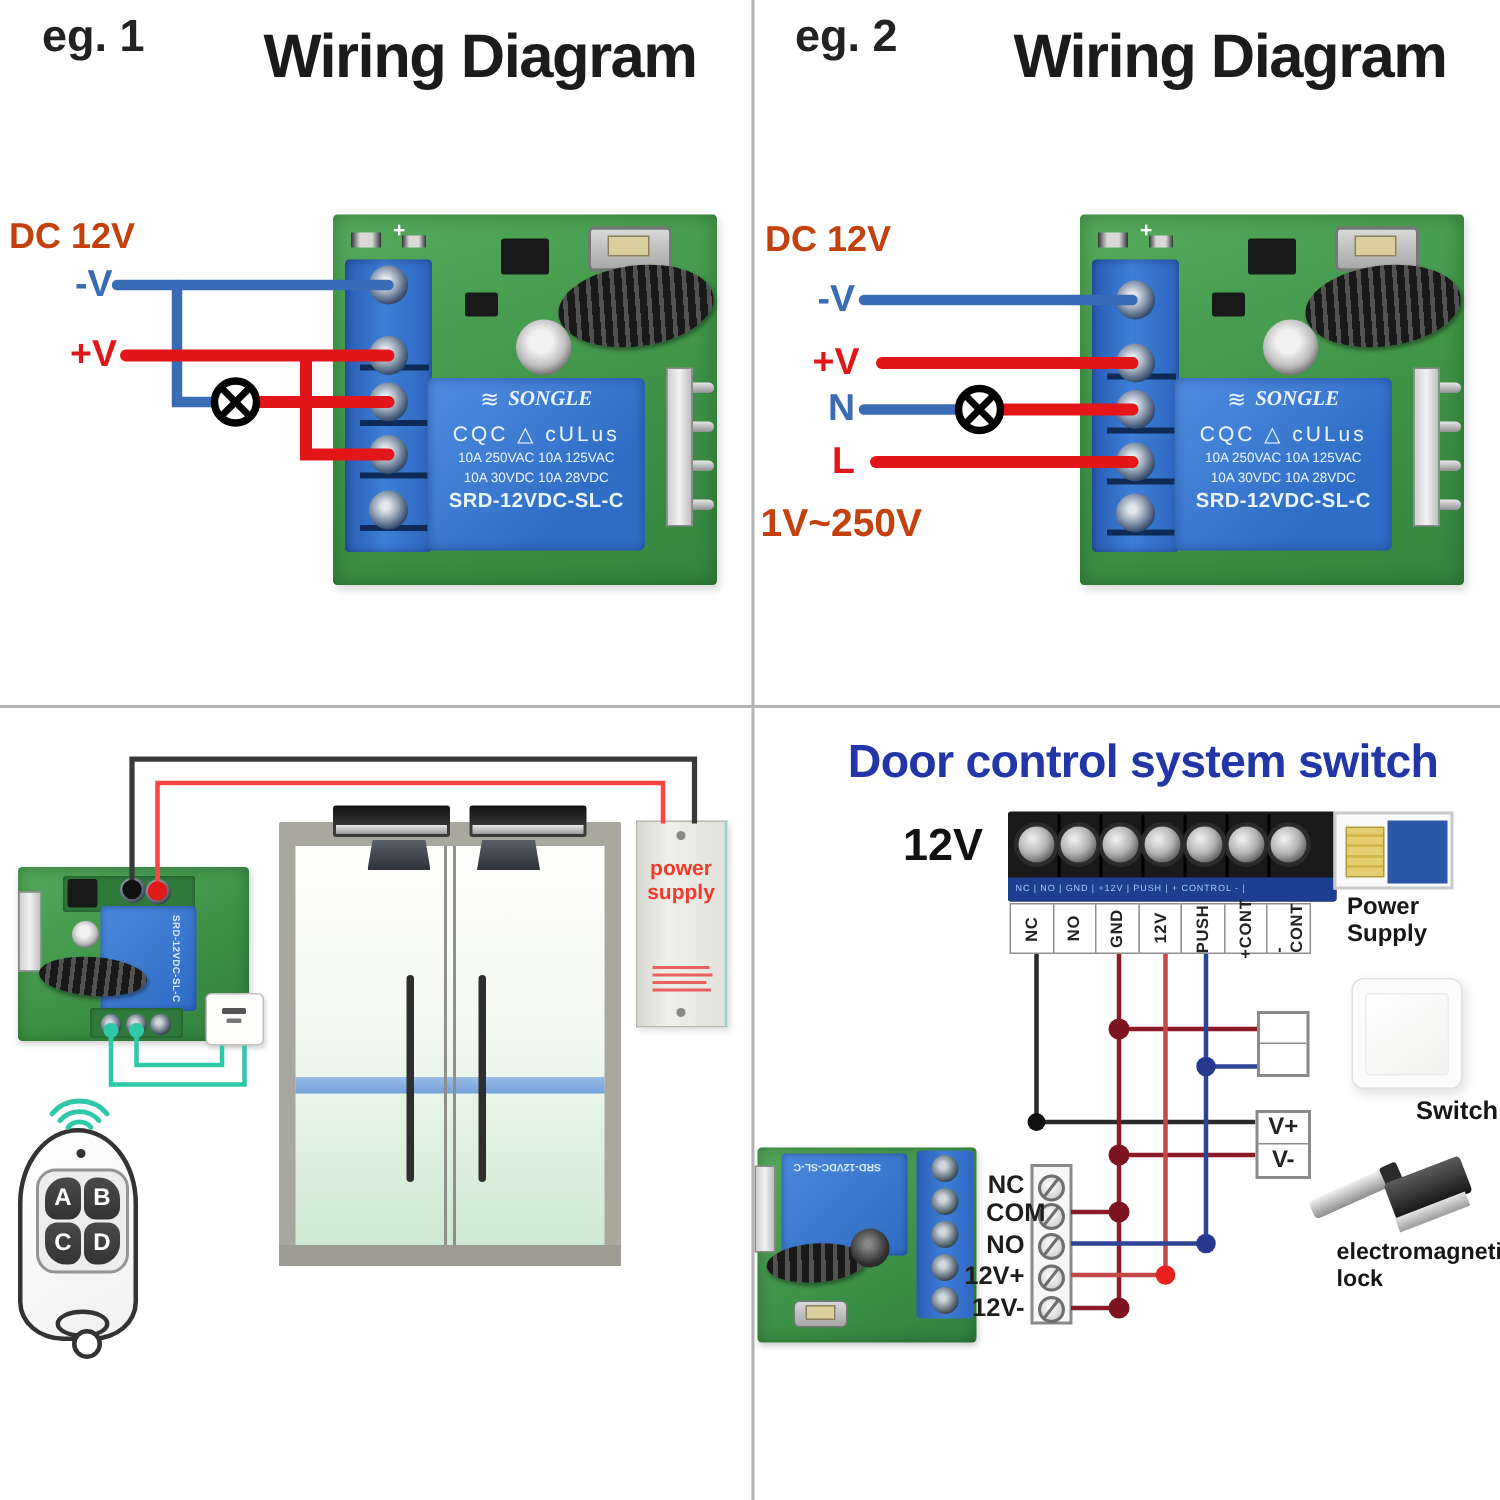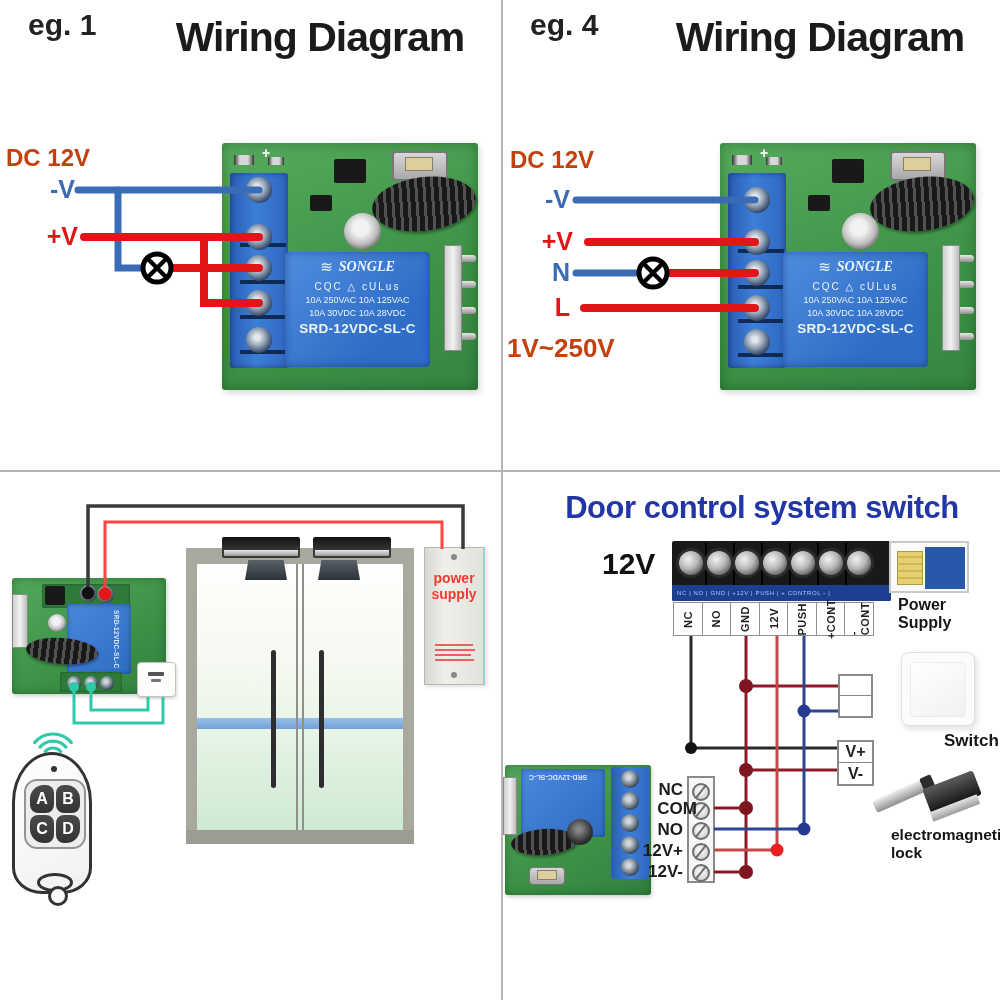--- a/index.html
+++ b/index.html
@@ -20,21 +20,21 @@
           background:linear-gradient(90deg,#2a5cb4,#3c7fd8 45%,#2f66c0);box-shadow:inset 0 0 6px rgba(0,0,30,.4);}
   .screw{position:absolute;width:26px;height:26px;border-radius:50%;
          background:radial-gradient(circle at 42% 40%,#e2e8ee 12%,#93a2b4 40%,#32486a 72%,#16284a 100%);}
   .tsep{position:absolute;left:10px;width:46px;height:4px;background:#0e2a55;}
   .relay{position:absolute;left:63px;top:109px;width:145px;height:115px;border-radius:4px;
          background:linear-gradient(135deg,#4f8de0,#2f6ec6 70%);box-shadow:inset 0 0 8px rgba(0,0,60,.35);
          color:#ecf3fd;text-align:center;}
   .r1{display:flex;justify-content:center;align-items:center;gap:6px;margin-top:7px;}
   .r-logo{font-size:15px;line-height:14px;}
   .r-brand{font-family:"Liberation Serif",serif;font-style:italic;font-weight:bold;font-size:14px;}
-  .r-certs{font-size:10px;margin-top:6px;letter-spacing:2px;}
+  .r-certs{font-size:14px;margin-top:6px;letter-spacing:2px;}
   .r-rate{font-size:9px;font-weight:normal;white-space:nowrap;margin-top:3px;}
   .r-model{font-size:13.5px;font-weight:bold;margin-top:3px;letter-spacing:.3px;}
   .coil{position:absolute;border-radius:50%;
         background:repeating-linear-gradient(93deg,#191919 0 5px,#525252 5px 8px);
         box-shadow:1px 2px 3px rgba(0,0,0,.4);}
   .cap{position:absolute;border-radius:50%;
        background:radial-gradient(circle at 45% 40%,#f2f2f2 25%,#bdbdbd 55%,#4a4a4a 85%,#222 100%);}
   .tact{position:absolute;width:52px;height:26px;border-radius:4px;background:linear-gradient(#d8d8d8,#a8a8a8);
         border:2px solid #777;}
   .tact-in{position:absolute;left:11px;top:4px;width:26px;height:12px;background:#dcCF9e;border:1px solid #8a8060;}
@@ -177,21 +177,21 @@
       <path d="M170,268 H259" stroke="#e21518" stroke-width="8" stroke-linecap="round"></path>
       <g>
         <circle cx="157" cy="268" r="14" fill="#fff" stroke="#000" stroke-width="5"></circle>
         <line x1="147.5" y1="258.5" x2="166.5" y2="277.5" stroke="#000" stroke-width="4.5"></line>
         <line x1="147.5" y1="277.5" x2="166.5" y2="258.5" stroke="#000" stroke-width="4.5"></line>
       </g>
     </svg>
   </div>
 
   <div class="abs" style="left:502px;top:0;width:498px;height:471px;">
-    <div class="abs eg-tag" style="left:28px;top:8px;">eg. 4</div>
+    <div class="abs eg-tag" style="left:28px;top:8px;">eg. 2</div>
     <div class="abs big-title" style="left:128px;top:14px;width:380px;">Wiring Diagram</div>
     <div class="abs dc-label" style="left:8px;top:146px;">DC 12V</div>
     <div class="abs wlabel blue-t" style="left:23px;top:185px;width:45px;">-V</div>
     <div class="abs wlabel red-t" style="left:17px;top:227px;width:54px;">+V</div>
     <div class="abs wlabel blue-t" style="left:23px;top:258px;width:45px;">N</div>
     <div class="abs wlabel red-t" style="left:23px;top:293px;width:45px;">L</div>
     <div class="abs dc-label" style="left:5px;top:333px;font-size:26px;">1V~250V</div>
 
     <div class="mod" style="left:218px;top:143px;">
       <div class="plus-mark" style="left:40px;top:2px;">+</div>

